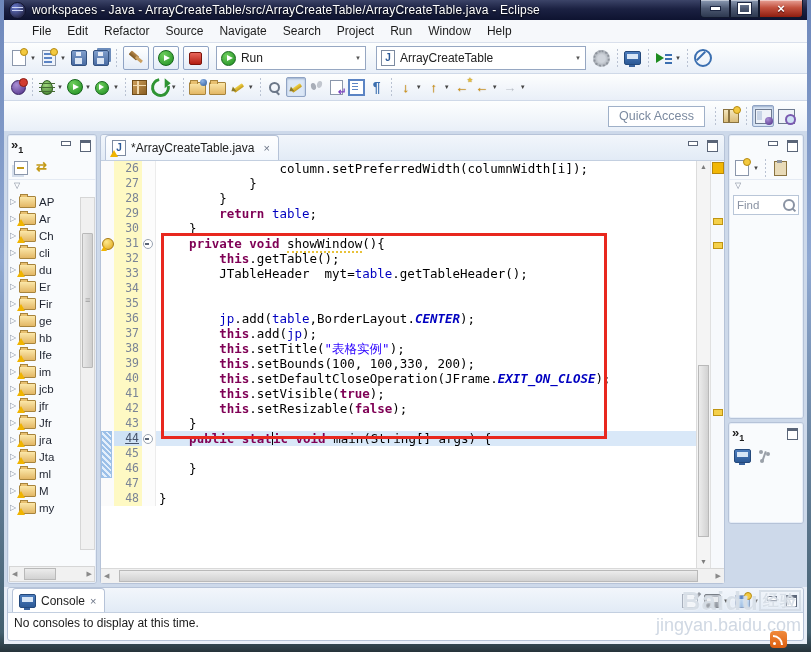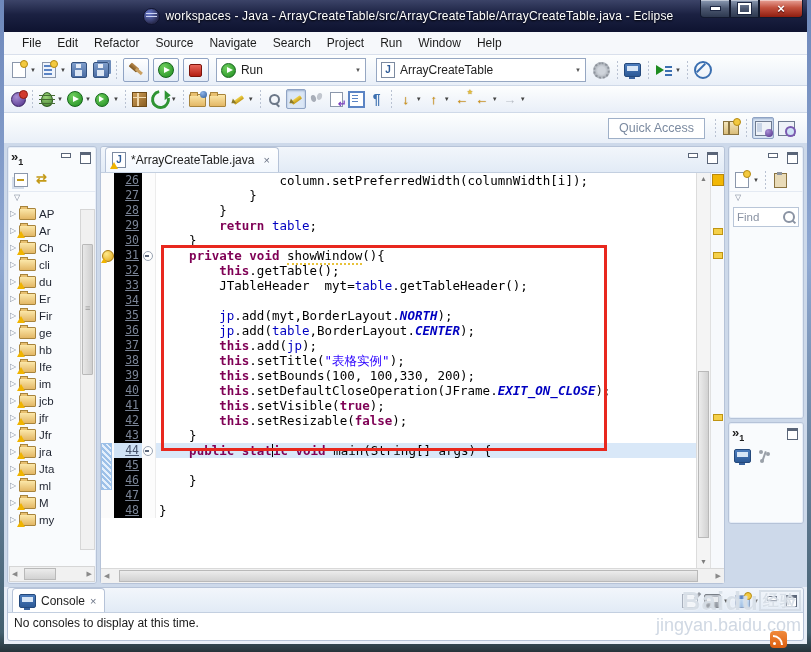--- a/index.html
+++ b/index.html
@@ -1,33 +1,33 @@
 <!DOCTYPE html>
 <html><head>
 <meta charset="utf-8">
 <style>
   html,body{margin:0;padding:0;}
   body{width:811px;height:652px;overflow:hidden;font-family:"Liberation Sans",sans-serif;background:#222;}
   .win{width:811px;height:652px;box-sizing:border-box;background:linear-gradient(180deg,#6e88bb,#8fa8d2 40%,#44606f 97%,#26333a);padding:0 4px;position:relative;}
   .inner{height:644px;display:flex;flex-direction:column;background:#e9eef7;}
   
-  .titlebar{height:32px;background:linear-gradient(180deg,#3c4468,#1b2142 45%,#0e1330);display:flex;align-items:center;color:#fff;position:relative;justify-content:center;}
+  .titlebar{height:20px;background:linear-gradient(180deg,#3c4468,#1b2142 45%,#0e1330);display:flex;align-items:center;color:#fff;position:relative;}
   .titlebar .tlogo{width:15px;height:15px;border-radius:50%;margin:0 6px 0 5px;background:radial-gradient(circle at 35% 30%,#6a7bd0,#2a2d52 70%);border:1px solid #11142e;position:relative;}
   .titlebar .tlogo::after{content:"";position:absolute;left:2px;right:2px;top:4px;height:6px;background:repeating-linear-gradient(180deg,#cdd4f2 0 1px,transparent 1px 3px);}
   .title-text{font-size:12px;letter-spacing:.2px;text-shadow:0 1px 2px #000;}
   .win-controls{position:absolute;right:4px;top:0;display:flex;}
   .wc{height:17px;border:1px solid #12192e;border-top:none;background:linear-gradient(180deg,#8d9cb5,#4c5871 50%,#2e3950);display:flex;align-items:center;justify-content:center;box-shadow:inset 0 1px 0 rgba(255,255,255,.45);}
   .wc-min{width:28px;border-radius:0 0 0 4px;}
   .wc-max{width:27px;}
   .wc-close{width:42px;background:linear-gradient(180deg,#e8a297,#c3523f 45%,#8f1d10);border-radius:0 0 4px 0;}
   .wc-min i{width:9px;height:3px;background:#fff;border:1px solid #1d2742;}
   .wc-max i{width:9px;height:7px;border:2px solid #fff;outline:1px solid #1d2742;background:transparent;}
   .wc-close i{color:#fff;font-style:normal;font-size:13px;font-weight:bold;text-shadow:0 1px 1px #400;}
   
-  .menubar{height:22px;background:#f6f8fb;border-bottom:1px solid #d9e0ec;display:flex;align-items:center;padding-left:10px;}
+  .menubar{height:22px;background:#f6f8fb;border-bottom:1px solid #d9e0ec;display:flex;align-items:center;padding-left:20px;}
   .menu-item{font-size:12px;color:#1c1c1c;padding:2px 8px;cursor:default;}
   
   .tb{display:flex;align-items:center;background:linear-gradient(180deg,#fdfefe,#e9eff8);border-bottom:1px solid #cfd9e8;}
   .tb1{height:30px;padding-left:4px;}
   .tb2{height:26px;padding-left:4px;}
   .tb3{height:30px;justify-content:flex-end;padding-right:10px;border-bottom:none;}
   .tbi{min-width:20px;height:20px;display:flex;align-items:center;justify-content:center;font-size:13px;position:relative;border-radius:2px;margin:0 1px;}
   .tb2 .tbi{min-width:18px;height:18px;}
   .dd{font-size:6px;color:#444;margin:0 2px 0 0;align-self:center;}
   .sep{width:1px;height:18px;margin:0 4px;background:repeating-linear-gradient(180deg,#b9c2d2 0 2px,transparent 2px 4px);}
@@ -150,21 +150,21 @@
   
   .editor{flex:1;display:flex;flex-direction:column;min-width:0;}
   .tabrow{height:25px;display:flex;align-items:flex-end;background:linear-gradient(180deg,#f2f6fb,#e2ebf6);border-bottom:1px solid #c3cfe0;border-radius:3px 3px 0 0;position:relative;}
   .tab{display:flex;align-items:center;gap:5px;height:24px;padding:0 8px 0 6px;background:linear-gradient(180deg,#ffffff,#f2f7fd);border:1px solid #b6c3d8;border-bottom:none;border-radius:4px 4px 0 0;margin-left:4px;font-size:12px;color:#222;}
   .tab .close{color:#6a7385;font-size:11px;margin-left:4px;}
   .tabrow .mmgroup{position:absolute;right:4px;top:4px;display:flex;}
   .codewrap{flex:1;display:flex;position:relative;background:#fff;min-height:0;}
   .codearea{flex:1;position:relative;overflow:hidden;font:12.5px/15px "DejaVu Sans Mono",monospace;}
   .code-row{display:flex;height:15px;position:relative;}
   .gut-icons{width:13px;flex:none;background:#fbfbfb;position:relative;}
-  .lnum{width:25px;flex:none;text-align:right;color:#7a8496;background:#000000;font-size:11.5px;padding-right:3px;text-decoration:underline;}
+  .lnum{width:25px;flex:none;text-align:right;color:#7a8496;background:#fef9c3;font-size:11.5px;padding-right:3px;}
   .foldc{width:13px;flex:none;background:#fcfcfc;border-right:1px solid #ececec;position:relative;}
   .fold-m{position:absolute;left:1px;top:3px;width:8px;height:8px;border:1px solid #9aa4b2;border-radius:50%;background:#fff;}
   .fold-m::after{content:"";position:absolute;left:1px;top:3px;width:4px;height:1.5px;background:#5a6578;}
   .ltext{white-space:pre;color:#000;padding-left:3px;position:relative;z-index:2;}
   .kw{color:#7f0055;font-weight:bold;}
   .fld{color:#0000c0;}
   .sf{color:#0000c0;font-style:italic;font-weight:bold;}
   .str{color:#2a00ff;}
   .wsq{border-bottom:2px dotted #e8c23a;}
   .caret{display:inline-block;width:0;border-left:1.5px solid #000;height:13px;vertical-align:-2px;}
@@ -603,21 +603,20 @@
                 <div class="code-row">
                   <span class="gut-icons"></span>
                   <span class="lnum">34</span>
                   <span class="foldc"></span>
                   <span class="ltext"></span>
                 </div>
                 <div class="code-row">
                   <span class="gut-icons"></span>
                   <span class="lnum">35</span>
                   <span class="foldc"></span>
-                  <span class="ltext"><span>        </span><span class="fld">jp</span><span>.add(myt,BorderLayout.</span><span class="sf">NORTH</span><span>);</span></span>
                 </div>
                 <div class="code-row">
                   <span class="gut-icons"></span>
                   <span class="lnum">36</span>
                   <span class="foldc"></span>
                   <span class="ltext"><span>        </span><span class="fld">jp</span><span>.add(</span><span class="fld">table</span><span>,BorderLayout.</span><span class="sf">CENTER</span><span>);</span></span>
                 </div>
                 <div class="code-row">
                   <span class="gut-icons"></span>
                   <span class="lnum">37</span>

